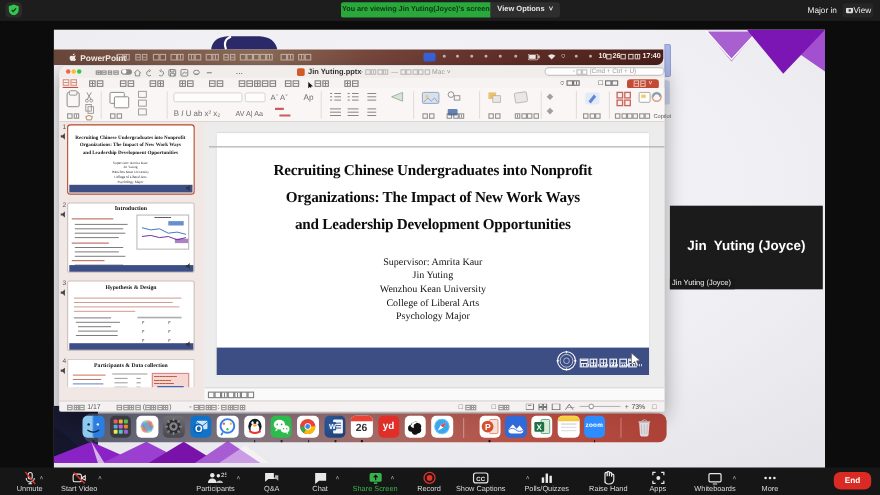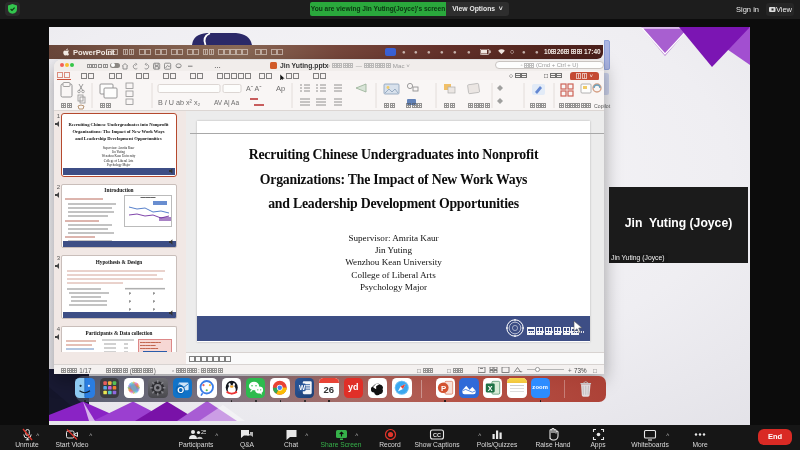--- a/index.html
+++ b/index.html
@@ -565,21 +565,21 @@
     <div class="abs" style="left:464px;top:24.5px;width:1.6px;height:1.6px;border-radius:50%;background:#111"></div>
   </div>
 </div>
 <div id="topbar">
   <div id="shield"><svg width="15" height="14" viewBox="0 0 15 14">
         <path d="M7.5,2 l4.5,1.6 v3.2 a4.8,5 0 0 1 -4.5,5 a4.8,5 0 0 1 -4.5,-5 v-3.2 z" fill="#33c64e"></path>
         <path d="M5.6,7 l1.4,1.4 2.6,-2.8" stroke="#0d3a14" stroke-width="1.2" fill="none"></path>
       </svg></div>
   <div id="greenpill">You are viewing Jin Yuting(Joyce)'s screen</div>
   <div id="viewopt">View Options &nbsp;˅</div>
-  <div id="signin">Sign in</div>
+  <div id="signin">Major in</div>
   <div id="viewbtn"><svg class="abs" style="left:3px;top:3.5px" width="7" height="6">
         <rect x="0" y="0" width="6.5" height="5" rx="1" fill="#ddd"></rect>
         <rect x="2.5" y="1.5" width="2" height="2" fill="#262626"></rect>
       </svg>View</div>
 </div>
 <div id="tile">
   <div style="position:absolute;width:139px;top:29px;text-align:center;font-size:12.2px;font-weight:bold">Jin&nbsp; Yuting (Joyce)</div>
   <div id="tname">Jin Yuting (Joyce)</div>
 </div>
 <div id="botbar">

